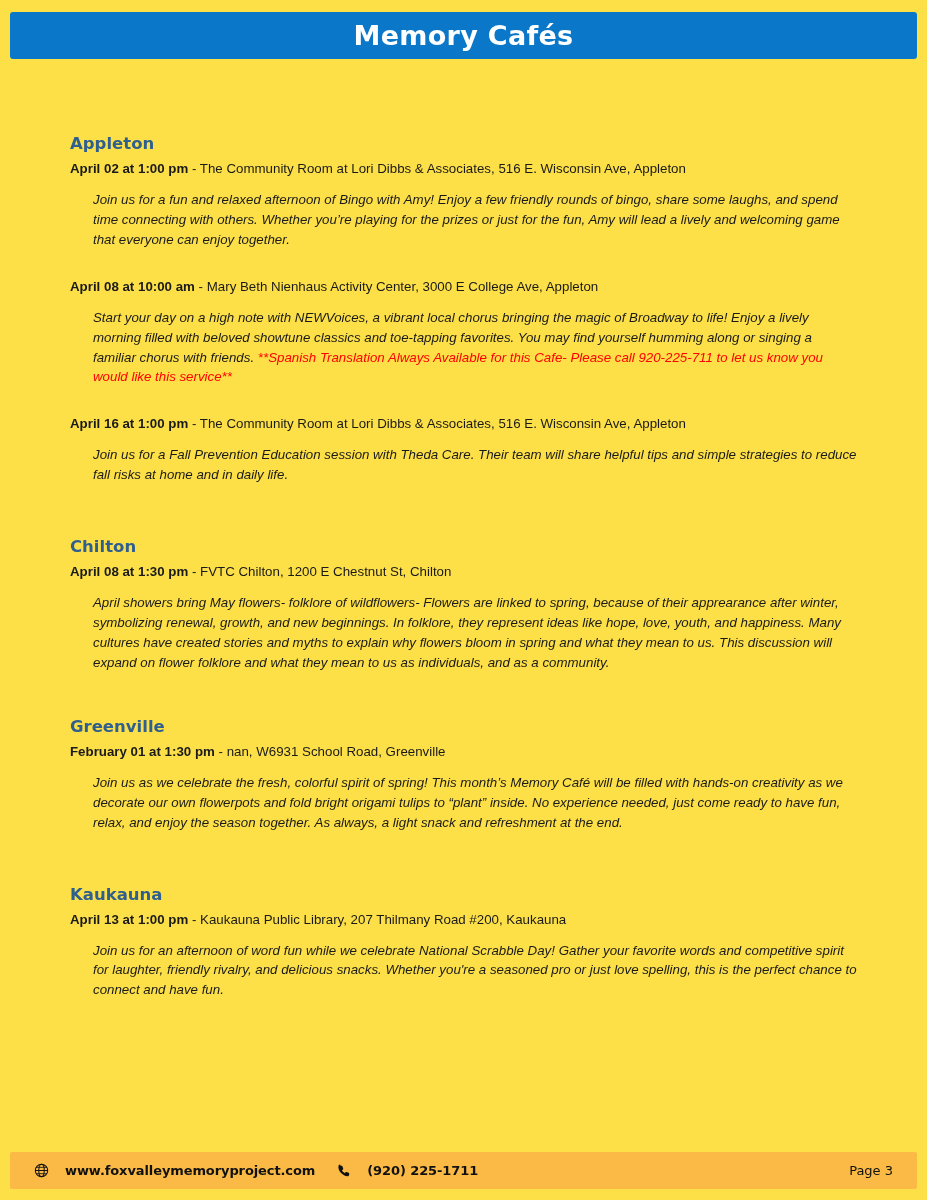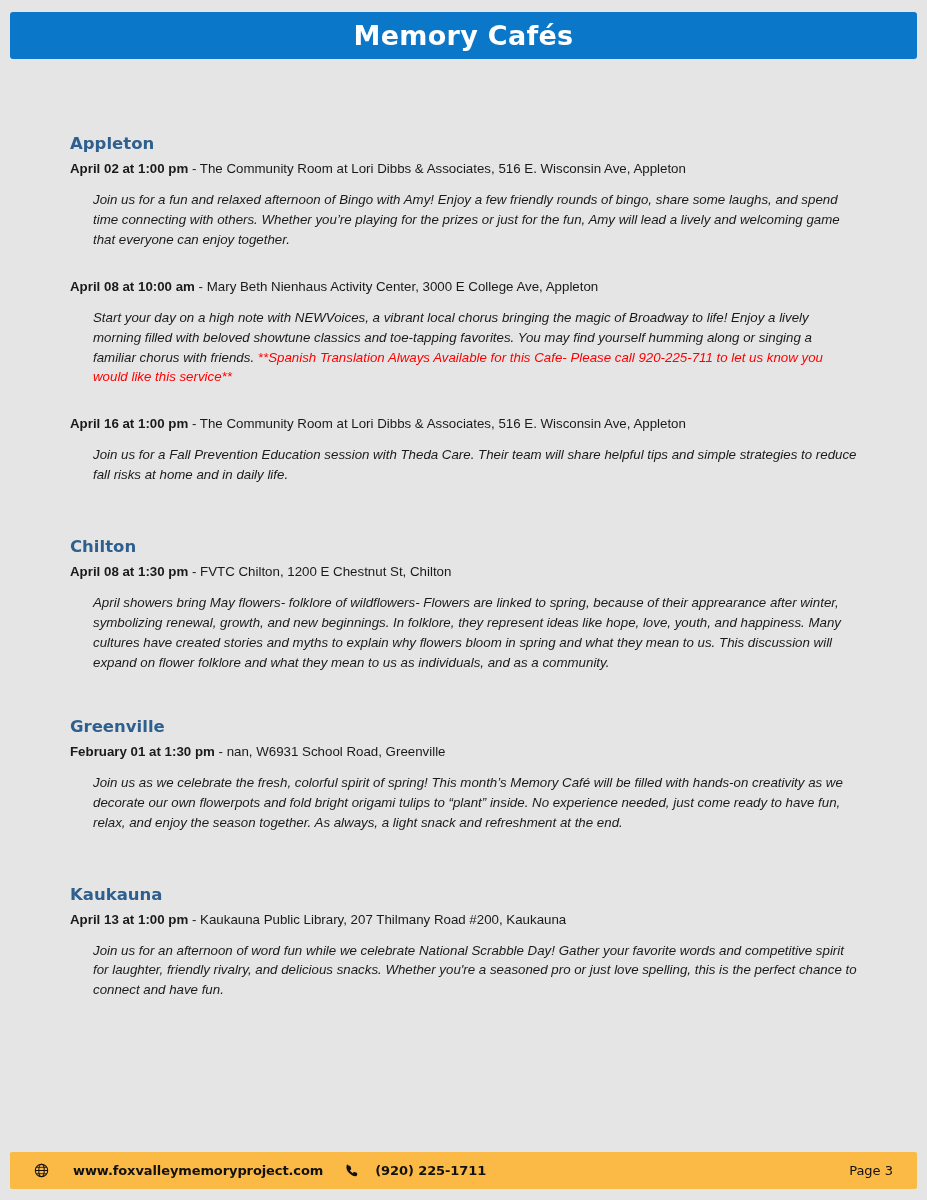--- a/index.html
+++ b/index.html
@@ -9,21 +9,21 @@
     background: #ffffff;
   }
   body {
     font-family: "Liberation Sans", sans-serif;
     color: #1a1a1a;
   }
   .page {
     position: relative;
     width: 927px;
     height: 1200px;
-    background: #e5e5e5;
+    background: #fde047;
     overflow: hidden;
   }
 
   
   .header-banner {
     position: absolute;
     left: 10px;
     top: 12px;
     width: 907px;
     height: 47px;
@@ -109,21 +109,21 @@
     height: 37px;
     background: #FBBA45;
     border-radius: 2px;
     display: flex;
     align-items: center;
     padding: 0 24px;
   }
   .footer-left {
     display: flex;
     align-items: center;
-    gap: 24px;
+    gap: 16px;
   }
   .footer-text {
     font-size: 13px;
     font-weight: 700;
     color: #111111;
     font-family: "DejaVu Sans", sans-serif;
     letter-spacing: -0.1px;
   }
   .footer-phone-group {
     display: flex;

